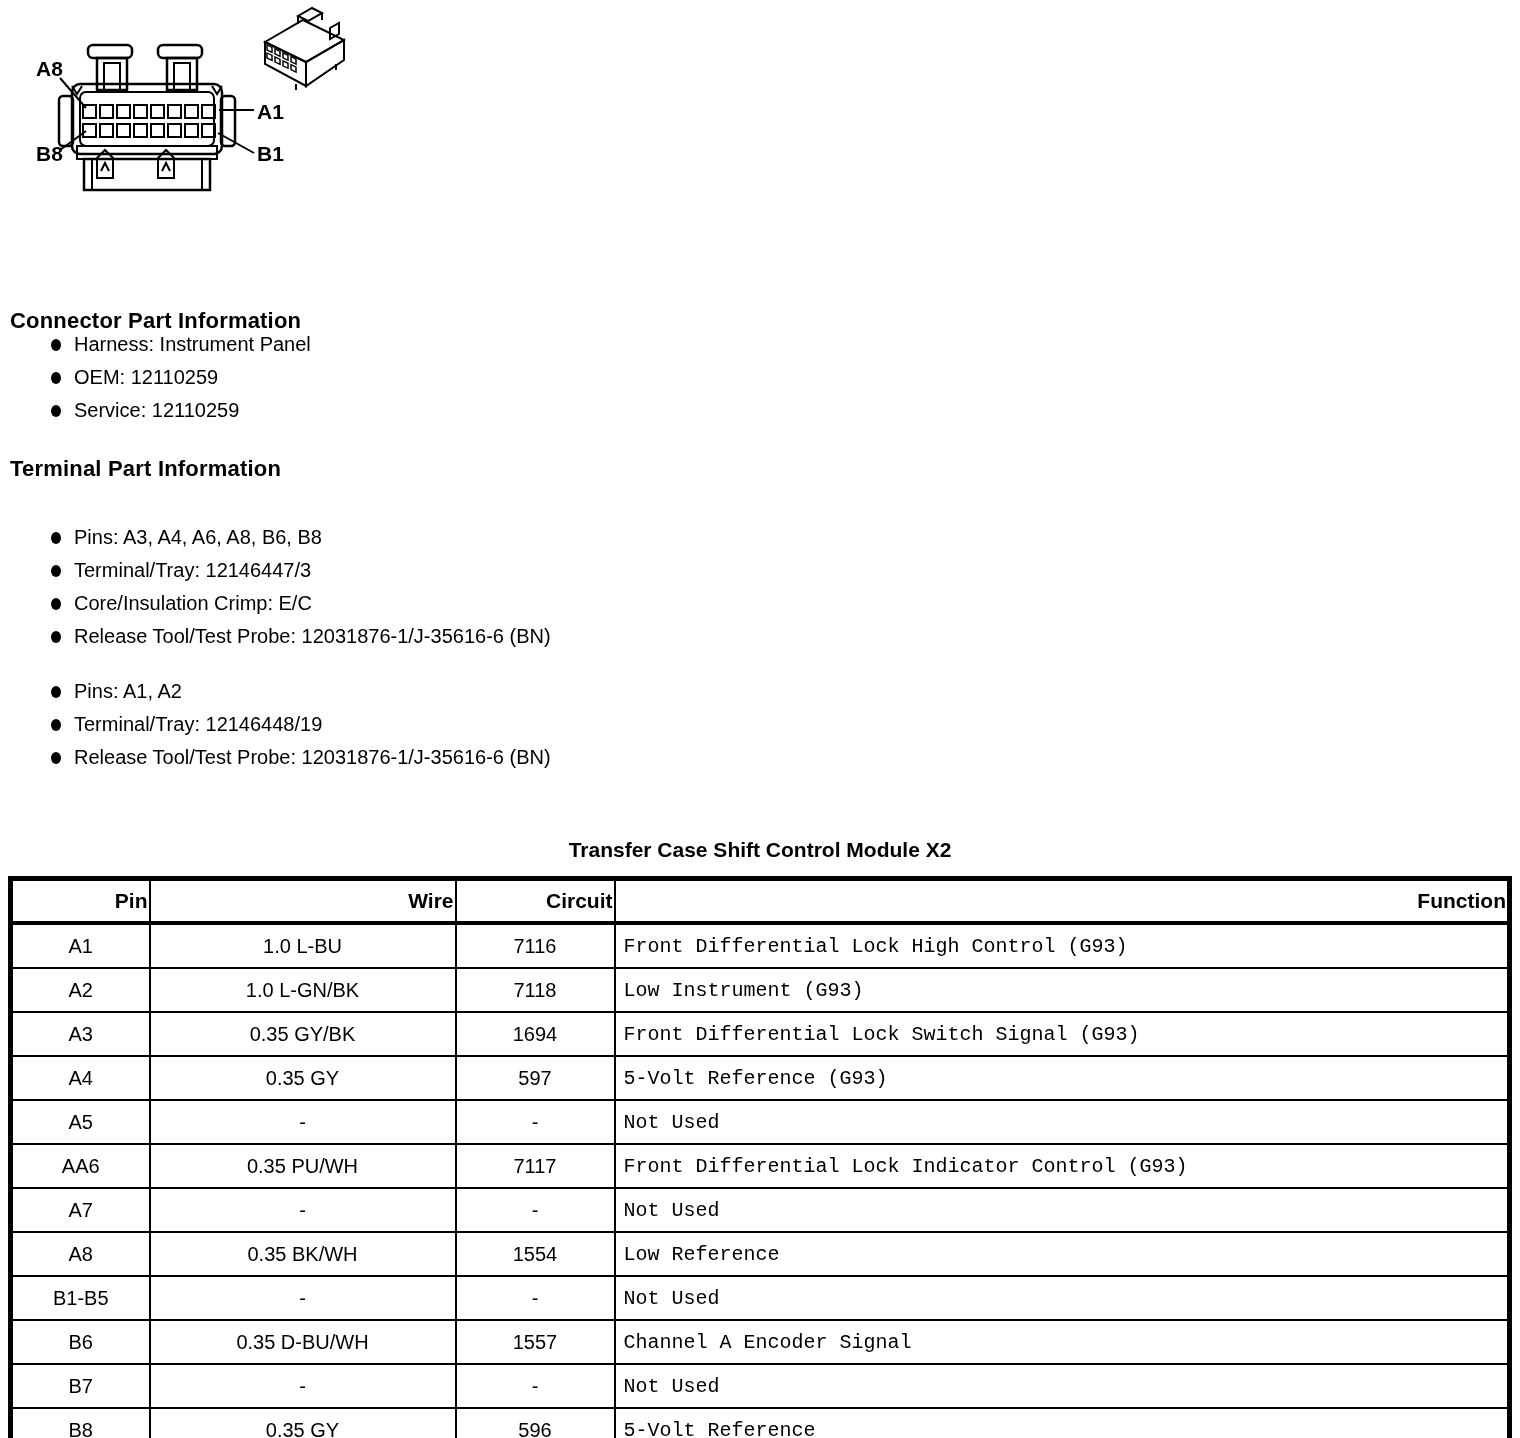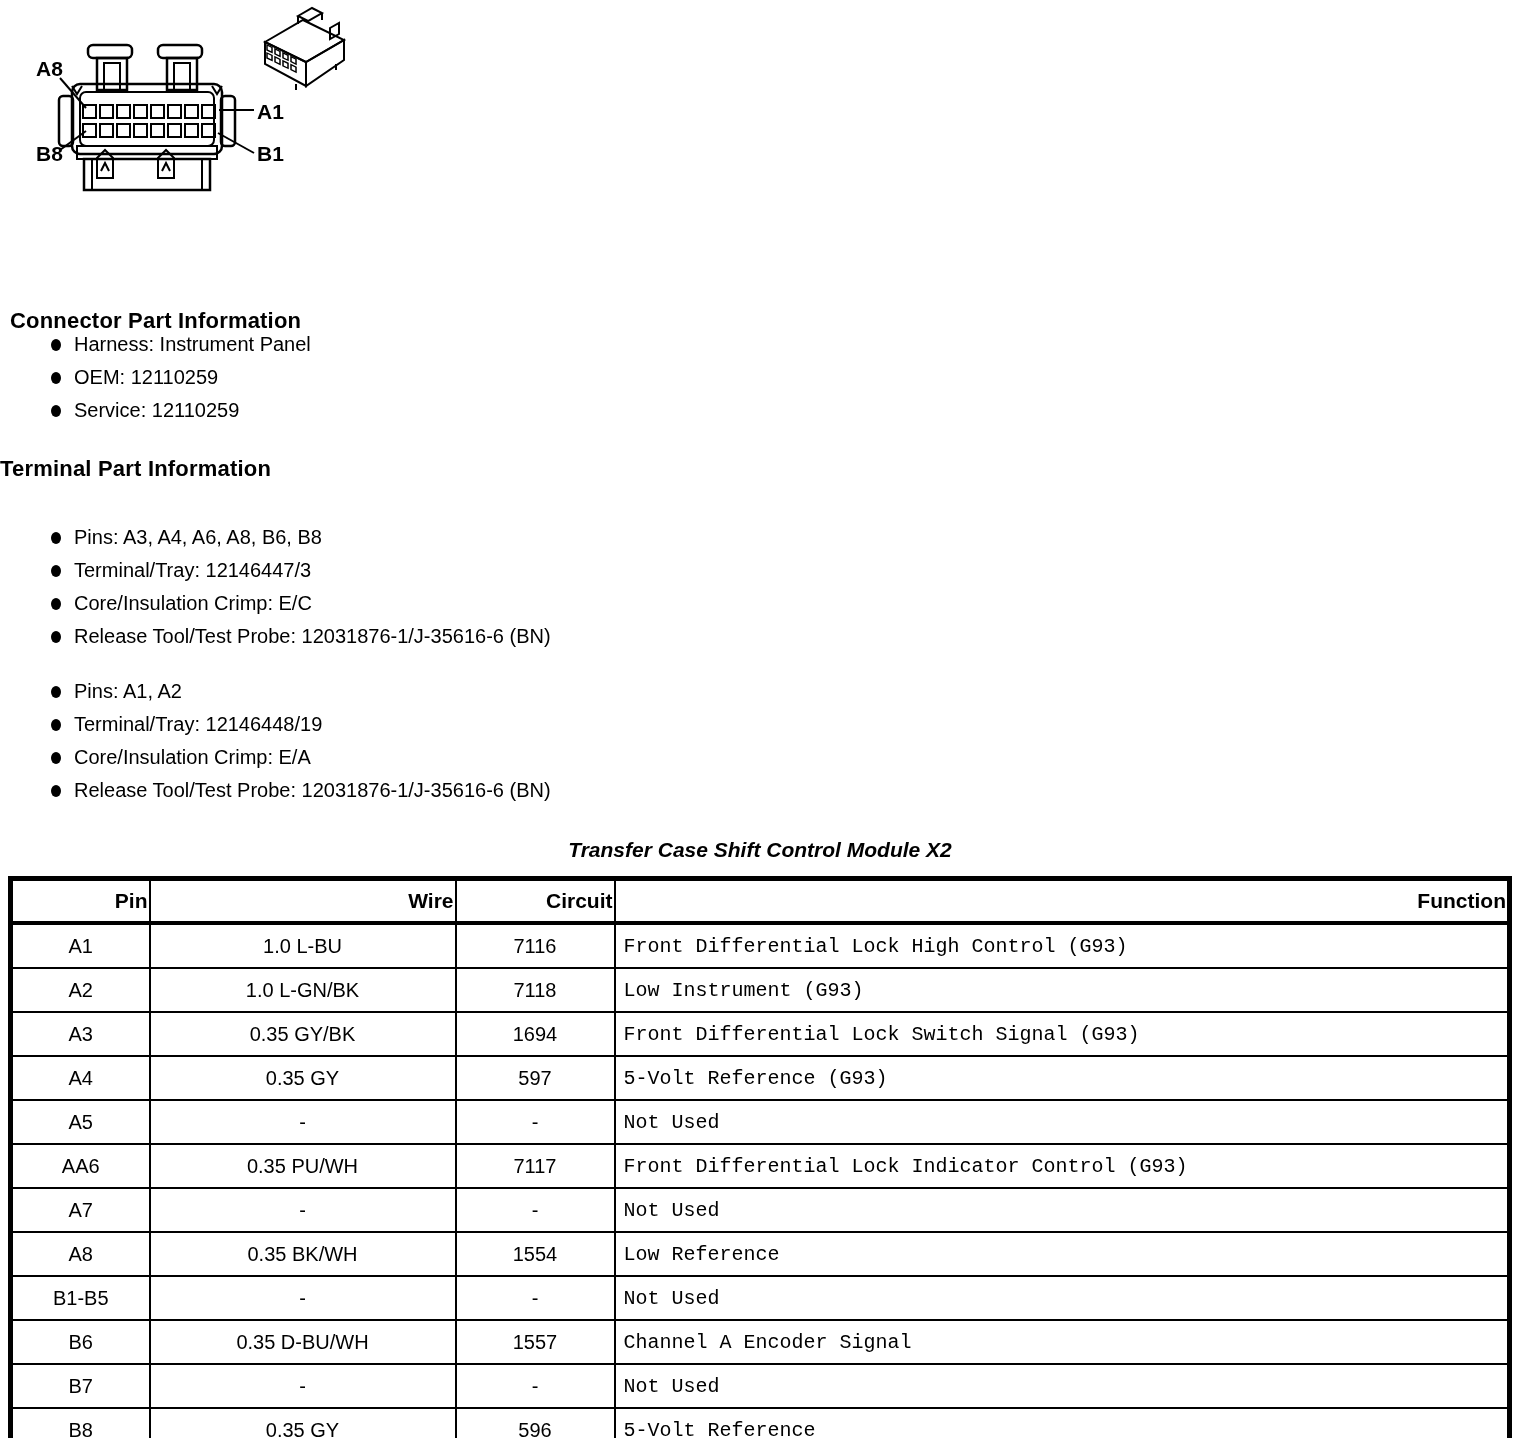--- a/index.html
+++ b/index.html
@@ -24,21 +24,21 @@
     font-size:20px; white-space:nowrap;
   }
   ul.bullet-list li::before {
     content:""; position:absolute; left:29px; top:11px;
     width:10px; height:12px; background:#000; border-radius:50%;
   }
 
   
   .table-title {
     font-size:21px; font-weight:bold; text-align:center;
-    width:1504px; left:8px; top:838px;font-style:italic;
+    width:1504px; left:8px; top:838px;
   }
 
   
   table.pinout {
     border-collapse:collapse; table-layout:fixed;
     width:1504px; border:5px solid #000; background:#fff;
   }
   table.pinout th, table.pinout td {
     border:2px solid #000; overflow:hidden; white-space:nowrap;
   }
@@ -147,33 +147,32 @@
 </svg>
 
 <h2 class="abs section-heading" style="left:10px; top:260px;margin-top:48px;">Connector Part Information</h2>
 
 <ul class="abs bullet-list" style="left:10px; top:316px;">
   <li>Harness: Instrument Panel</li>
   <li>OEM: 12110259</li>
   <li>Service: 12110259</li>
 </ul>
 
-<h2 class="abs section-heading" style="left:0; top:456px;">Terminal Part Information</h2>
+<h2 class="abs section-heading" style="left:10px; top:456px;">Terminal Part Information</h2>
 
 <ul class="abs bullet-list" style="left:10px; top:509px;">
   <li>Pins: A3, A4, A6, A8, B6, B8</li>
   <li>Terminal/Tray: 12146447/3</li>
   <li>Core/Insulation Crimp: E/C</li>
   <li>Release Tool/Test Probe: 12031876-1/J-35616-6 (BN)</li>
 </ul>
 
 <ul class="abs bullet-list" style="left:10px; top:663px;">
   <li>Pins: A1, A2</li>
   <li>Terminal/Tray: 12146448/19</li>
-  <li>Core/Insulation Crimp: E/A</li>
   <li>Release Tool/Test Probe: 12031876-1/J-35616-6 (BN)</li>
 </ul>
 
 <div class="abs table-title">Transfer Case Shift Control Module X2</div>
 
 <table class="abs pinout" style="left:8px; top:876px;">
   <colgroup>
     <col style="width:139px">
       <col style="width:306px">
       <col style="width:159px">

